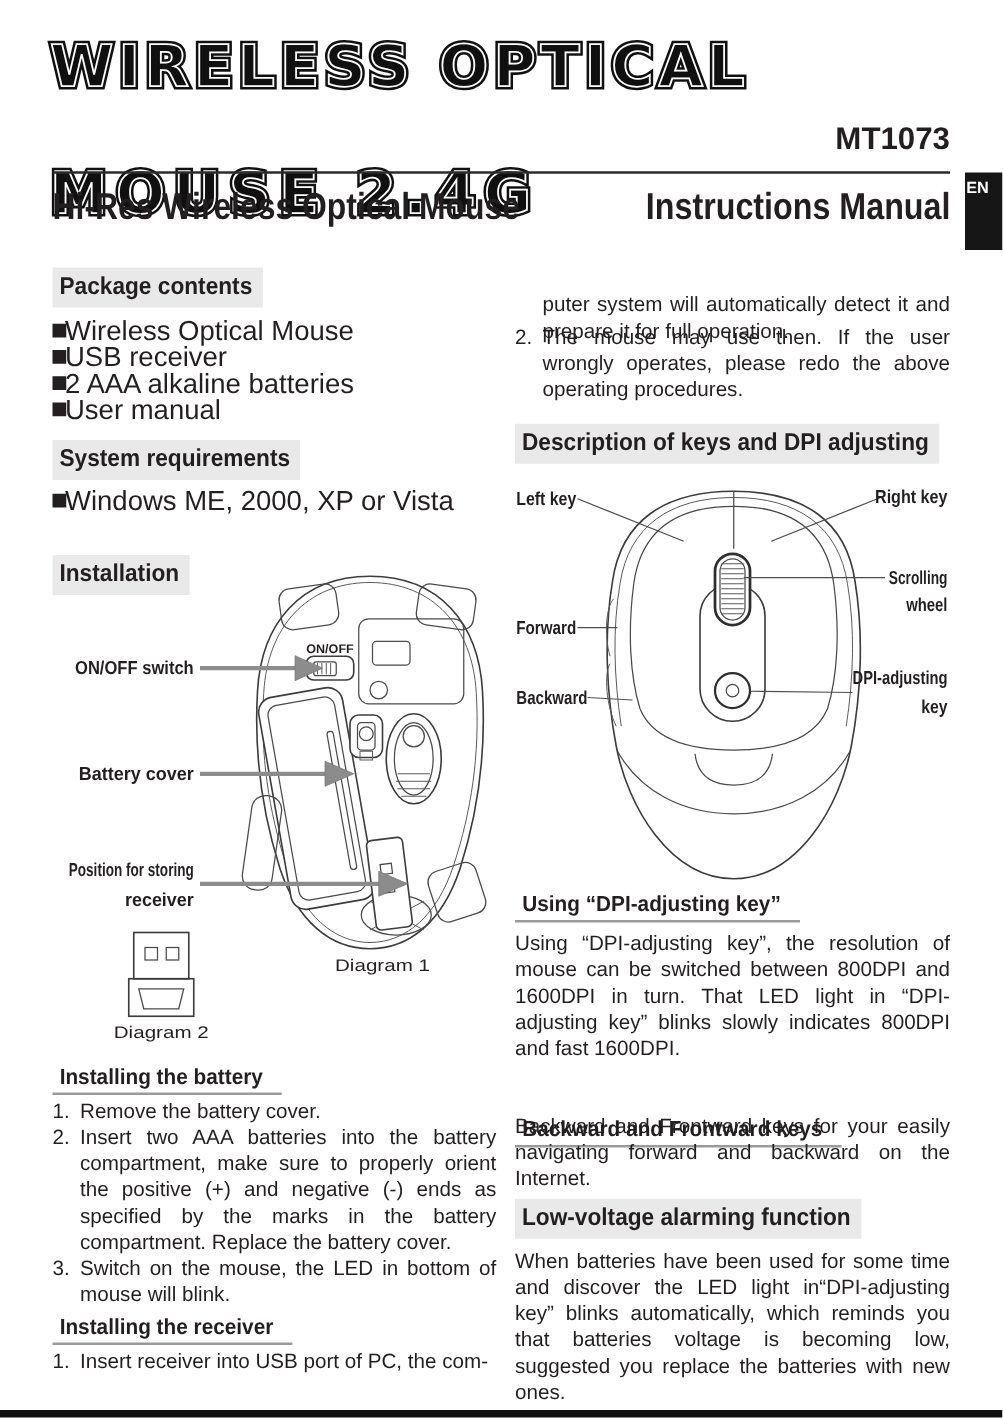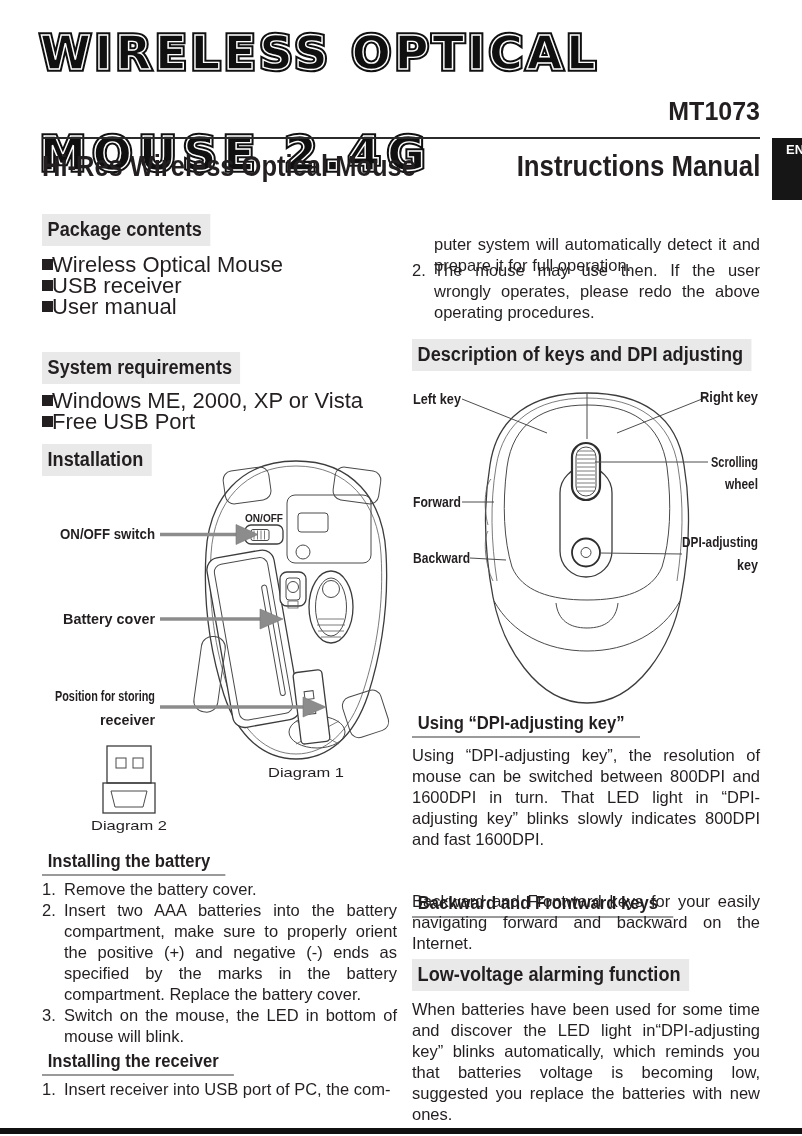--- a/index.html
+++ b/index.html
@@ -18,21 +18,21 @@
   .title-line.l2 { letter-spacing:7px; }
   .t-base { -webkit-text-stroke:5.5px #101010; color:#101010; }
   .t-top  { position:absolute; left:0; top:0; color:transparent; -webkit-text-stroke:1.4px #ffffff; }
   .model  { font-size:25px; font-weight:bold; }
   .hrule  { height:2px; background:#2b2b2b; }
   .subtitle { font-size:30px; font-weight:bold; white-space:nowrap; }
   .cond-l { transform:scaleX(.85); transform-origin:0 50%; }
   .cond-r { transform:scaleX(.86); transform-origin:100% 50%; }
   .en-tab {
     background:#161616; color:#fff; font-weight:bold; font-size:13px;
-    width:30px; height:62px; box-sizing:border-box; padding:4px 0 0 14px;
+    width:30px; height:62px; box-sizing:border-box; padding:4px 0 0 1px;
   }
 
   
   .h-gray {
     background:#e9e9e9; font-weight:bold; font-size:19.5px; line-height:1.2;
     padding:4px 9px 5px 6px; display:inline-block; white-space:nowrap;
     transform:scaleX(.93); transform-origin:0 50%;
   }
   .h-under {
     font-weight:bold; font-size:17.5px; line-height:1.15;
@@ -80,29 +80,29 @@
 <div class="abs subtitle cond-l" style="left:42px; top:149px;">Hi-Res Wireless Optical Mouse</div>
 <div class="abs subtitle cond-r" style="right:42px; top:149px;">Instructions Manual</div>
 <div class="abs en-tab" style="right:0; top:138px;">EN</div>
 
 <div class="abs" style="left:42px; top:214px;">
   <span class="h-gray">Package contents</span>
 </div>
 <div class="abs" style="left:42px; top:254px; width:356px;">
   <div class="li"><span class="sq"></span><span>Wireless Optical Mouse</span></div>
   <div class="li"><span class="sq"></span><span>USB receiver</span></div>
+  <div class="li"><span class="sq"></span><span>2 AAA alkaline batteries</span></div>
   <div class="li"><span class="sq"></span><span>User manual</span></div>
 </div>
 
 <div class="abs" style="left:42px; top:352px;">
   <span class="h-gray">System requirements</span>
 </div>
 <div class="abs" style="left:42px; top:390px; width:356px;">
   <div class="li"><span class="sq"></span><span>Windows ME, 2000, XP or Vista</span></div>
-  <div class="li"><span class="sq"></span><span>Free USB Port</span></div>
 </div>
 
 <div class="abs" style="left:42px; top:444px;">
   <span class="h-gray">Installation</span>
 </div>
 
 <svg class="abs" style="left:40px; top:455px;" width="362" height="385" viewBox="0 0 362 385">
   <g>
     <path class="ln" d="M 256 6 C 200 6 169 44 166 98 C 163 150 170 196 184 240 C 198 282 224 304 256 304 C 288 304 314 282 328 240 C 342 196 349 150 346 98 C 343 44 312 6 256 6 Z"></path>
     <path class="thin" d="M 256 11 C 205 11 174 47 171 99 C 168 149 175 194 189 237 C 202 277 227 299 256 299 C 285 299 310 277 323 237 C 337 194 344 149 341 99 C 338 47 307 11 256 11 Z"></path>

